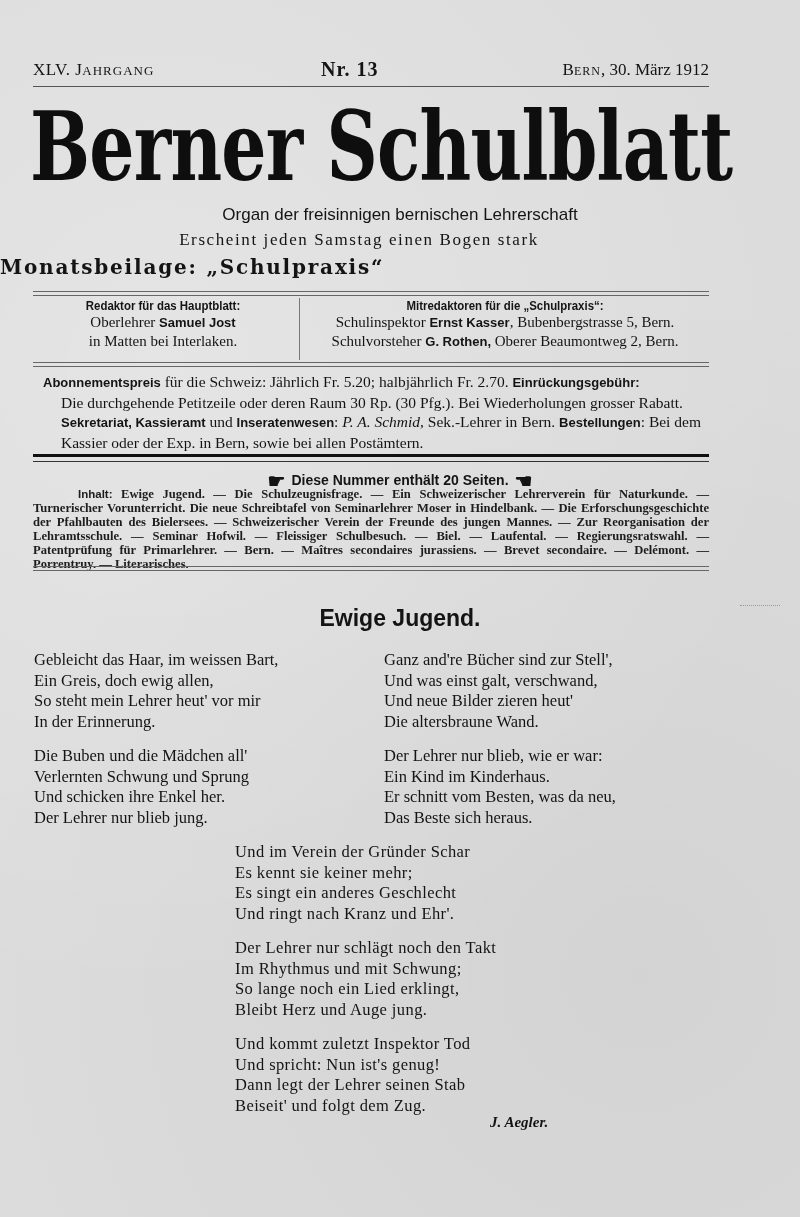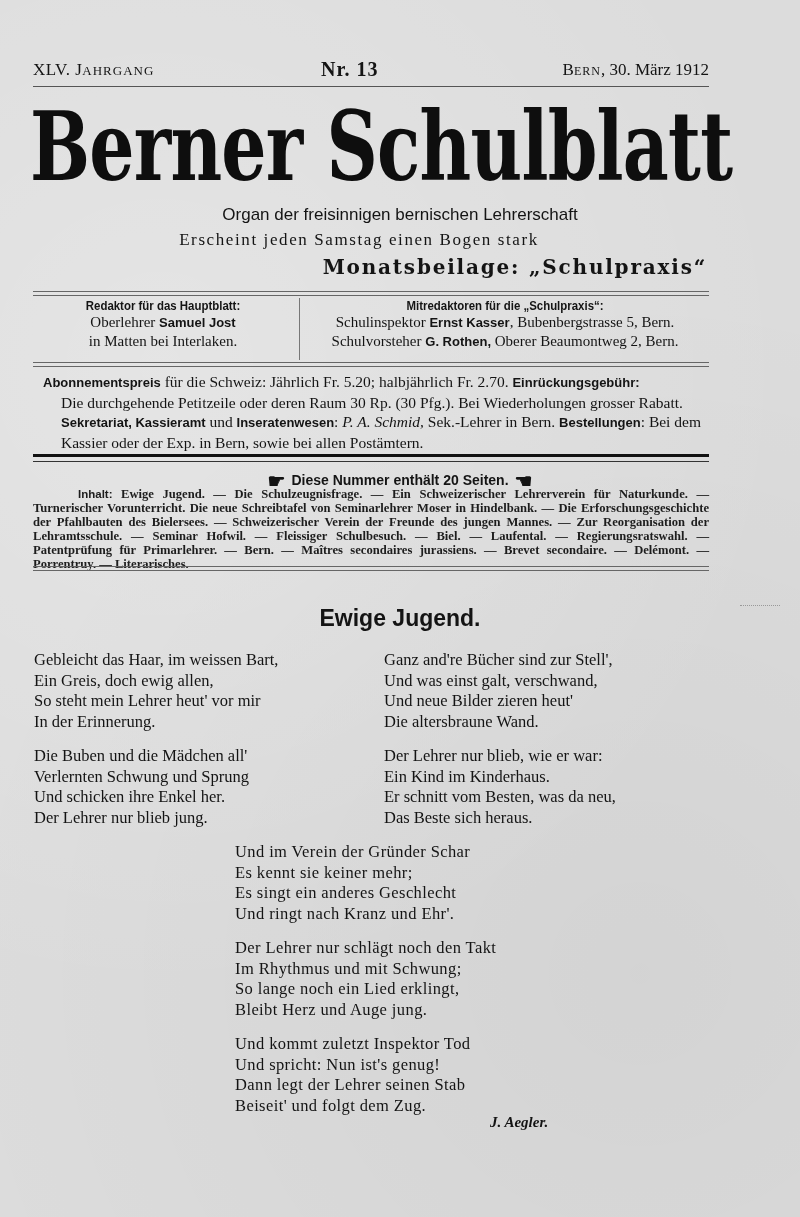--- a/index.html
+++ b/index.html
@@ -34,21 +34,21 @@
     font-family: "DejaVu Serif", "Liberation Serif", serif;
     font-weight: bold; font-size: 96px; line-height: 110px;
     transform: scaleX(0.74); transform-origin: left top;
     white-space: nowrap; letter-spacing: -1px; color: #0e0e0e;
     width: 920px;
   }
   .subtitle1 { left: 0; width: 800px; top: 205px; text-align: center;
     font-family: "Liberation Sans", "DejaVu Sans", sans-serif; font-size: 17px; }
   .subtitle2 { left: 0; width: 718px; top: 230px; text-align: center;
     font-size: 17px; letter-spacing: 1.6px; }
-  .subtitle3 { left: 16px; width: 691px; top: 255px; text-align: right;
+  .subtitle3 { left: 0; width: 691px; top: 255px; text-align: left;
     font-size: 20px; font-weight: bold; letter-spacing: 1.8px; font-family: "DejaVu Serif", serif; }
 
   .dbl-rule { height: 3px; border-top: 1px solid #666; border-bottom: 1px solid #666; }
   .thick-rule { height: 4px; border-top: 3px solid #111; border-bottom: 1px solid #333; }
 
   
   .editors { left: 33px; top: 298px; width: 676px; height: 62px;
     font-family: "Liberation Sans", "DejaVu Sans", sans-serif; }
   .editors .col-l { position: absolute; left: 0; top: 0; width: 260px; text-align: center; }
   .editors .col-r { position: absolute; left: 266px; top: 0; width: 410px; text-align: center;

